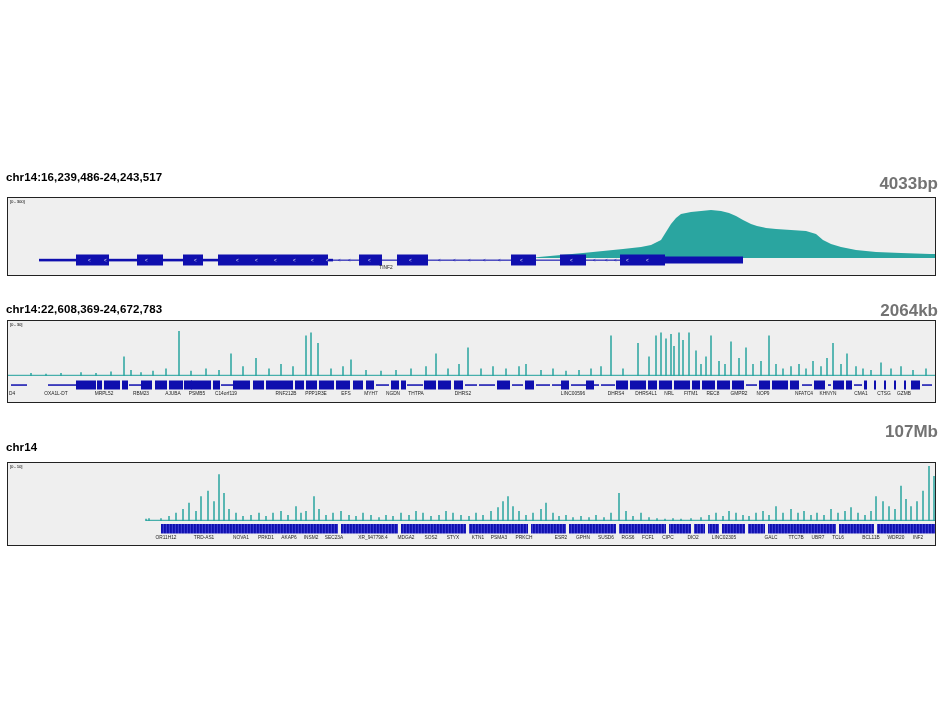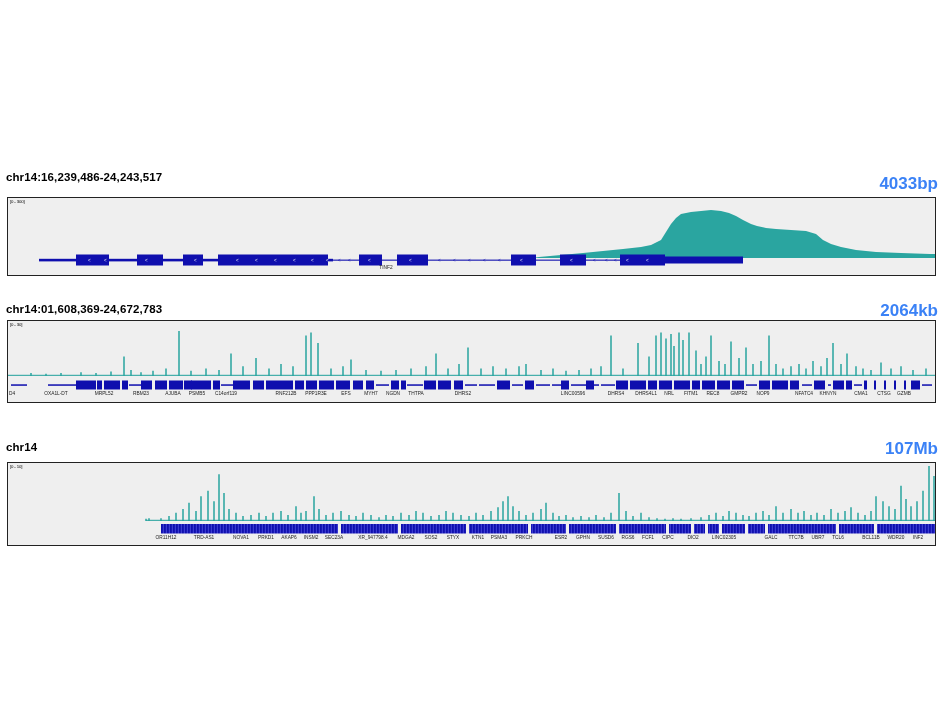--- a/index.html
+++ b/index.html
@@ -1,22 +1,22 @@
 <!DOCTYPE html>
 <html><head>
 <meta charset="utf-8">
 <style>
   html,body{margin:0;padding:0;background:#ffffff;}
   .figure{position:relative;width:944px;height:708px;background:#ffffff;overflow:hidden;
           font-family:"Liberation Sans","DejaVu Sans",sans-serif;}
   .region-label{position:absolute;left:6px;font-size:11.5px;font-weight:bold;color:#000;letter-spacing:0.1px;}
-  .span-label{position:absolute;right:6px;font-size:17px;font-weight:bold;color:#3b82f6;text-align:center;}
+  .span-label{position:absolute;right:6px;font-size:17px;font-weight:bold;color:#737373;text-align:center;}
   #region0{top:171px}#span0{top:174px}
   #region1{top:303px}#span1{top:301px}
-  #region2{top:441px}#span2{top:439px}
+  #region2{top:441px}#span2{top:422px}
   .panel{position:absolute;left:7px;width:929px;background:#efefef;border:1px solid #222;box-sizing:border-box;}
   #panel0{top:197px;height:79px}
   #panel1{top:320px;height:83px}
   #panel2{top:462px;height:84px}
   .panel svg.track{position:absolute;left:0;top:0;width:927px;display:block;}
   #panel0 svg.track{height:77px}
   #panel1 svg.track{height:81px}
   #panel2 svg.track{height:82px}
   .scale-label{position:absolute;left:2px;top:1px;font-size:6px;color:#000;
                transform:scale(0.72);transform-origin:left top;letter-spacing:-0.2px;white-space:nowrap;}
@@ -73,21 +73,21 @@
         <text x="585" y="63.6" fill="#0f0fae" font-size="4.5" font-family="Liberation Sans, sans-serif">&lt;</text>
         <text x="597" y="63.6" fill="#0f0fae" font-size="4.5" font-family="Liberation Sans, sans-serif">&lt;</text>
         <text x="606" y="63.6" fill="#0f0fae" font-size="4.5" font-family="Liberation Sans, sans-serif">&lt;</text>
       </svg>
     <div class="scale-label">[0 - 300]</div>
     <div class="labels">
         <span style="left: 378px; top: 67px;">TINF2</span>
       </div>
   </div>
 
-  <div class="region-label" id="region1">chr14:01,608,369-24,672,783</div>
+  <div class="region-label" id="region1">chr14:22,608,369-24,672,783</div>
   <div class="span-label" id="span1">2064kb</div>
   <div class="panel" id="panel1">
     <svg class="track" viewBox="0 0 927 81">
         <line x1="0" y1="54.4" x2="927" y2="54.4" stroke="#2aa5a0" stroke-width="1.1" opacity="0.85"></line>
         <path d="M23,55V52M38,55V52.75M53,55V52M73,55V51.25M88,55V52M103,55V50.5M116,55V35.5M123,55V49M133,55V51.25M145,55V49.75M158,55V47.5M171,55V10M183,55V49.75M198,55V47.5M211,55V49M223,55V32.5M235,55V45.25M248,55V37M261,55V47.5M273,55V43M285,55V45.25M298,55V14.5M303,55V11.5M310,55V22M323,55V47.5M335,55V45.25M343,55V38.5M358,55V49M373,55V49.75M388,55V49M403,55V47.5M418,55V45.25M428,55V32.5M440,55V47.5M451,55V43M460,55V26.5M473,55V47.5M485,55V45.25M498,55V47.5M511,55V45.25M518,55V43M533,55V49M545,55V47.5M558,55V49.75M571,55V49M583,55V47.5M593,55V45.25M603,55V14.5M615,55V47.5M630,55V22M641,55V35.5M648,55V14.5M653,55V11.5M658,55V17.5M663,55V13M666,55V25M671,55V11.5M675,55V19M681,55V11.5M688,55V29.5M693,55V43M698,55V35.5M703,55V14.5M711,55V40M717,55V43M723,55V20.5M731,55V37M738,55V26.5M745,55V43M753,55V40M761,55V14.5M768,55V43M775,55V47.5M783,55V45.25M791,55V43M798,55V47.5M805,55V40M813,55V45.25M819,55V37M825,55V22M833,55V43M839,55V32.5M848,55V45.25M855,55V47.5M863,55V49M873,55V41.5M883,55V47.5M893,55V45.25M905,55V49M918,55V47.5M928,55V49.75" stroke="#2aa5a0" stroke-width="1.5" fill="none"></path>
         <rect x="3" y="63.3" width="16" height="1.5" fill="#0f0fae"></rect>
         <rect x="40" y="63.3" width="34" height="1.5" fill="#0f0fae"></rect>
         <rect x="68" y="59.5" width="20" height="9" fill="#0f0fae"></rect>
         <rect x="89" y="59.5" width="5" height="9" fill="#0f0fae"></rect>
         <rect x="96" y="59.5" width="16" height="9" fill="#0f0fae"></rect>

